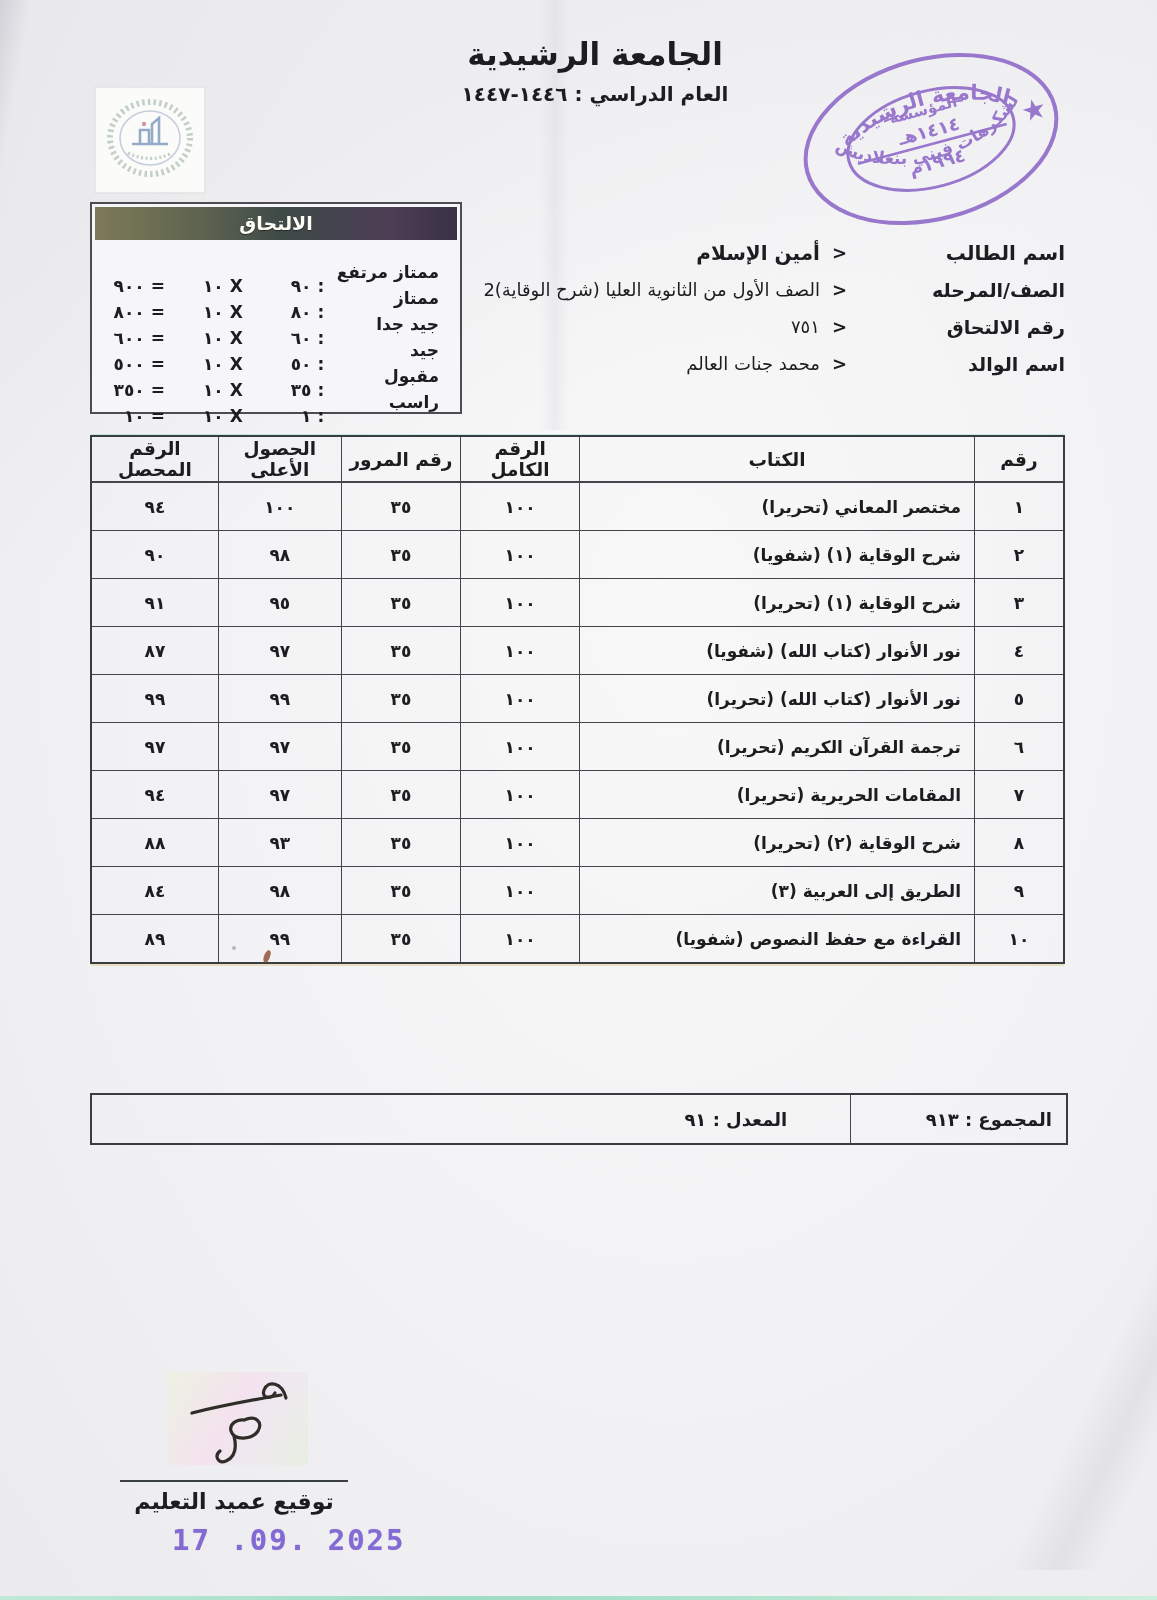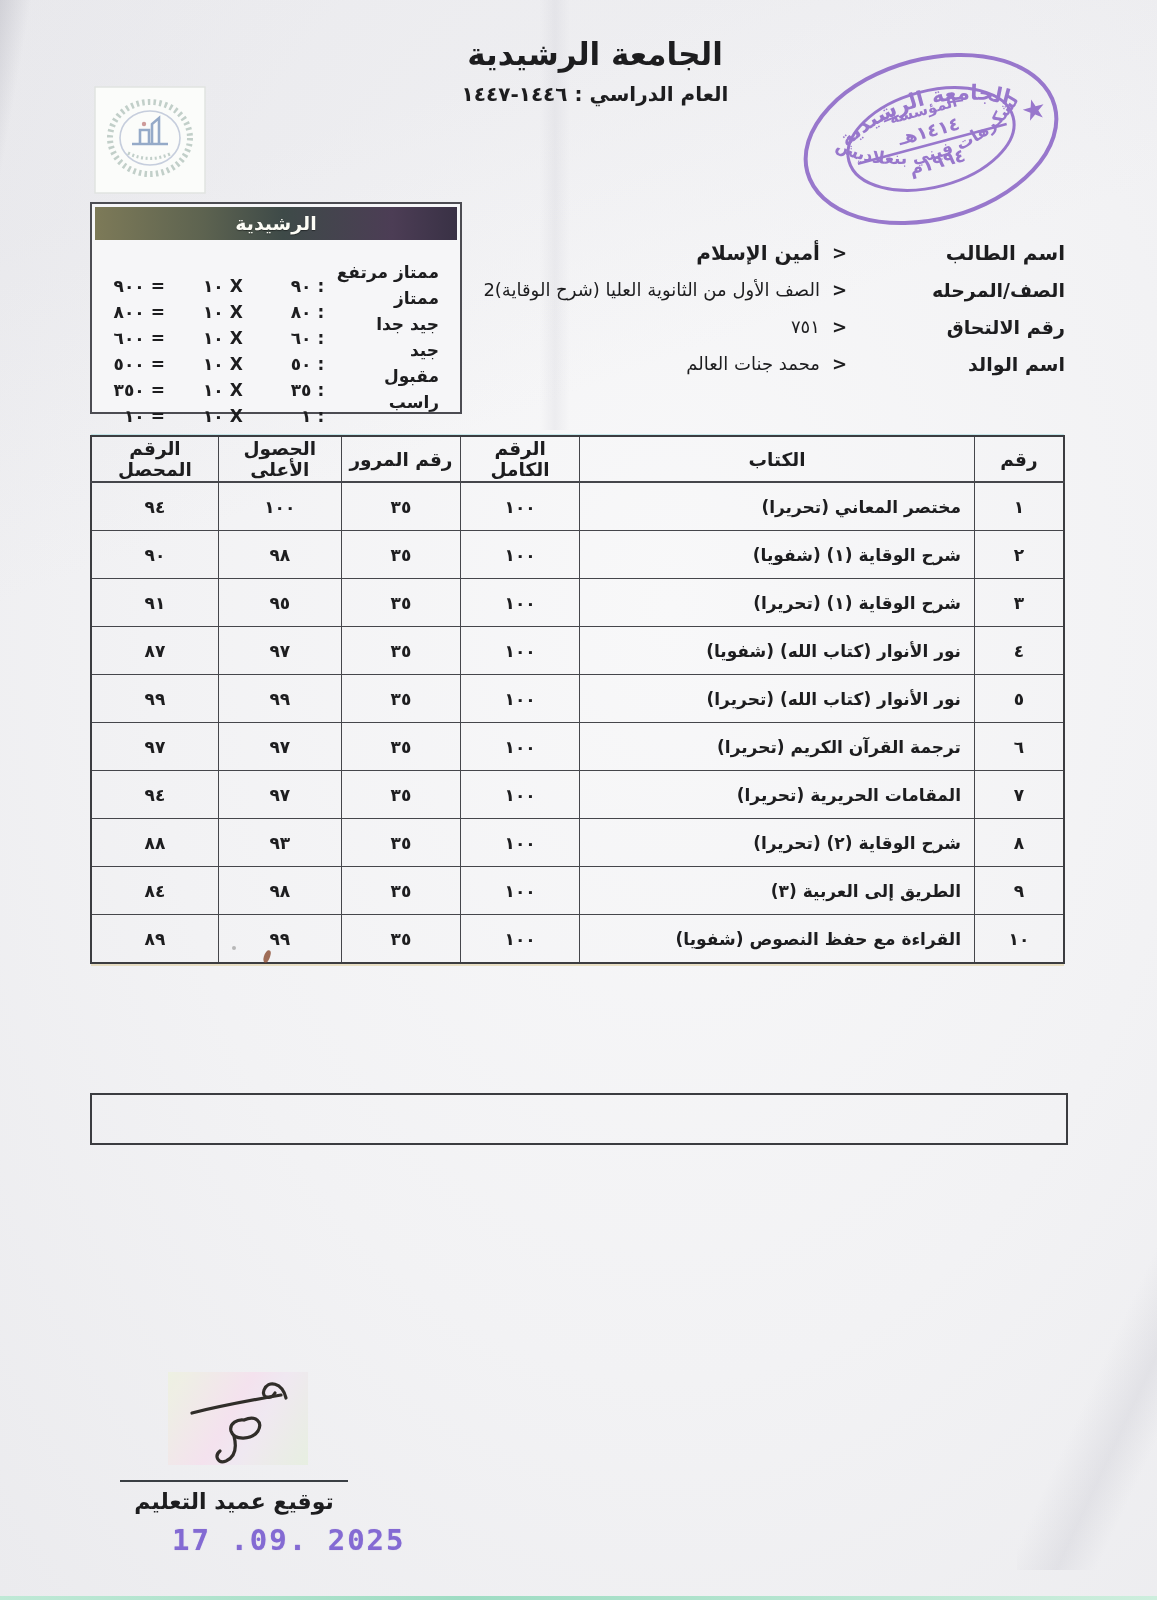--- a/index.html
+++ b/index.html
@@ -129,21 +129,21 @@
         <text x="139" y="74" text-anchor="middle" font-size="15" font-weight="bold" fill="#8a64c6" font-family="DejaVu Sans, sans-serif">المؤسسة</text>
         <text x="139" y="97" text-anchor="middle" font-size="18" font-weight="bold" fill="#8a64c6" font-family="DejaVu Sans, sans-serif">١٤١٤هـ</text>
         <line x1="62" y1="104" x2="216" y2="104" stroke="#8a64c6" stroke-width="2.6"></line>
         <text x="139" y="129" text-anchor="middle" font-size="18" font-weight="bold" fill="#8a64c6" font-family="DejaVu Sans, sans-serif">١٩٩٤م</text>
         <text x="246" y="107" text-anchor="middle" font-size="28" fill="#8a64c6">★</text>
       </g>
     </svg>
   </div>
 
   <div class="legend">
-    <div class="legend-title">الرشيدية</div>
+    <div class="legend-title">الالتحاق</div>
     <div class="legend-body">
         <div class="gl-row">
           <span class="gl-label">ممتاز مرتفع</span>
           <span class="gl-num">٩٠ :</span>
           <span class="gl-mul">١٠ X</span>
           <span class="gl-res">٩٠٠ =</span>
         </div>
         <div class="gl-row">
           <span class="gl-label">ممتاز</span>
           <span class="gl-num">٨٠ :</span>
@@ -300,20 +300,22 @@
           <td class="c-high">٩٩</td>
           <td class="c-obt">٨٩</td>
         </tr>
       </tbody>
   </table>
 
   <div class="speck"></div>
   <div class="speck2"></div>
 
   <div class="summary">
+      <div class="sum-cell sum-c0" dir="rtl">المجموع : ٩١٣</div>
+      <div class="sum-cell sum-c1" dir="rtl">المعدل : ٩١</div>
     </div>
 
 
   <div class="sig-patch">
     <svg width="140" height="93" viewBox="0 0 140 93">
       <g fill="none" stroke="#26231f" stroke-width="3.2" stroke-linecap="round">
         <path d="M118 26 C 114 10, 100 8, 96 18 C 93 26, 103 28, 107 21"></path>
         <path d="M113 23 C 90 27, 52 34, 24 41"></path>
         <path d="M76 48 C 88 43, 95 50, 90 59 C 84 68, 66 69, 63 59 C 61 51, 70 47, 76 48"></path>
         <path d="M66 64 C 69 76, 67 85, 58 89 C 50 92, 46 84, 52 79"></path>

